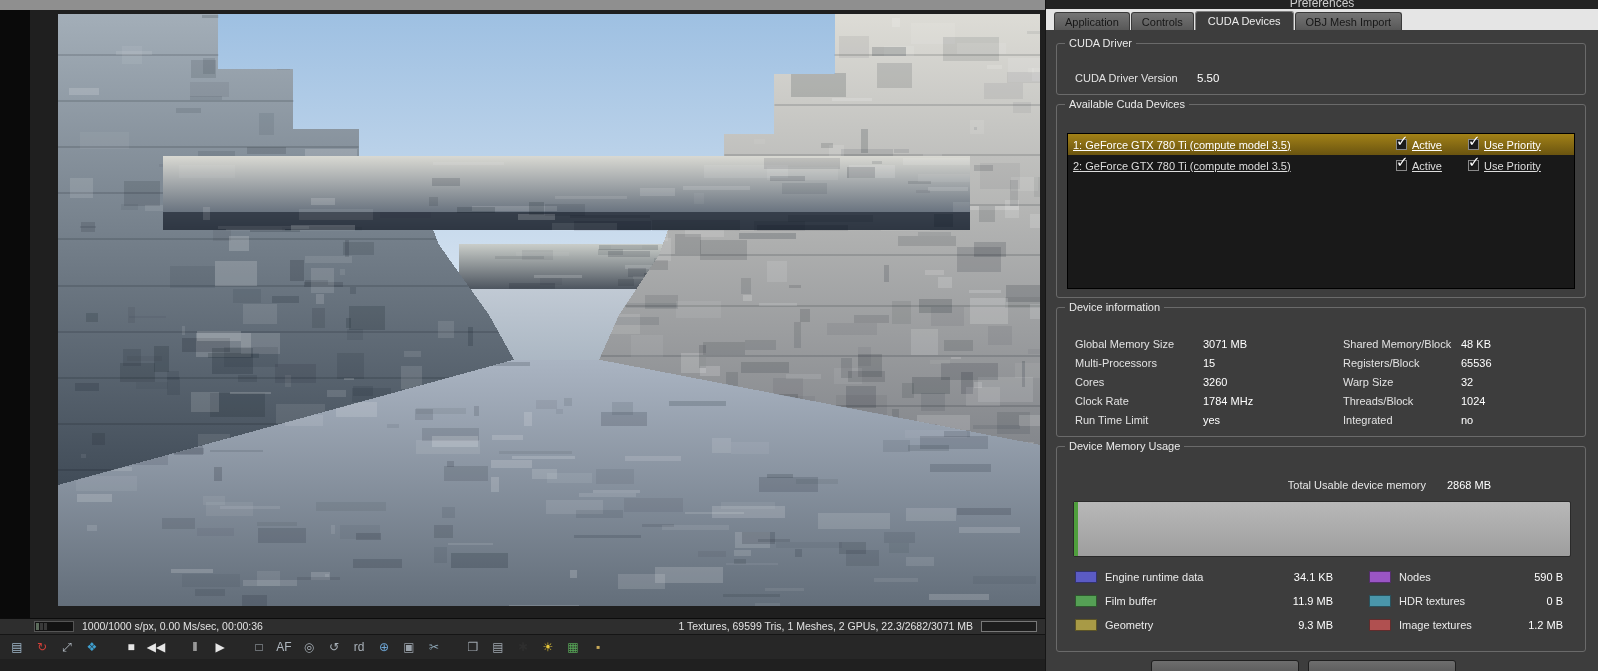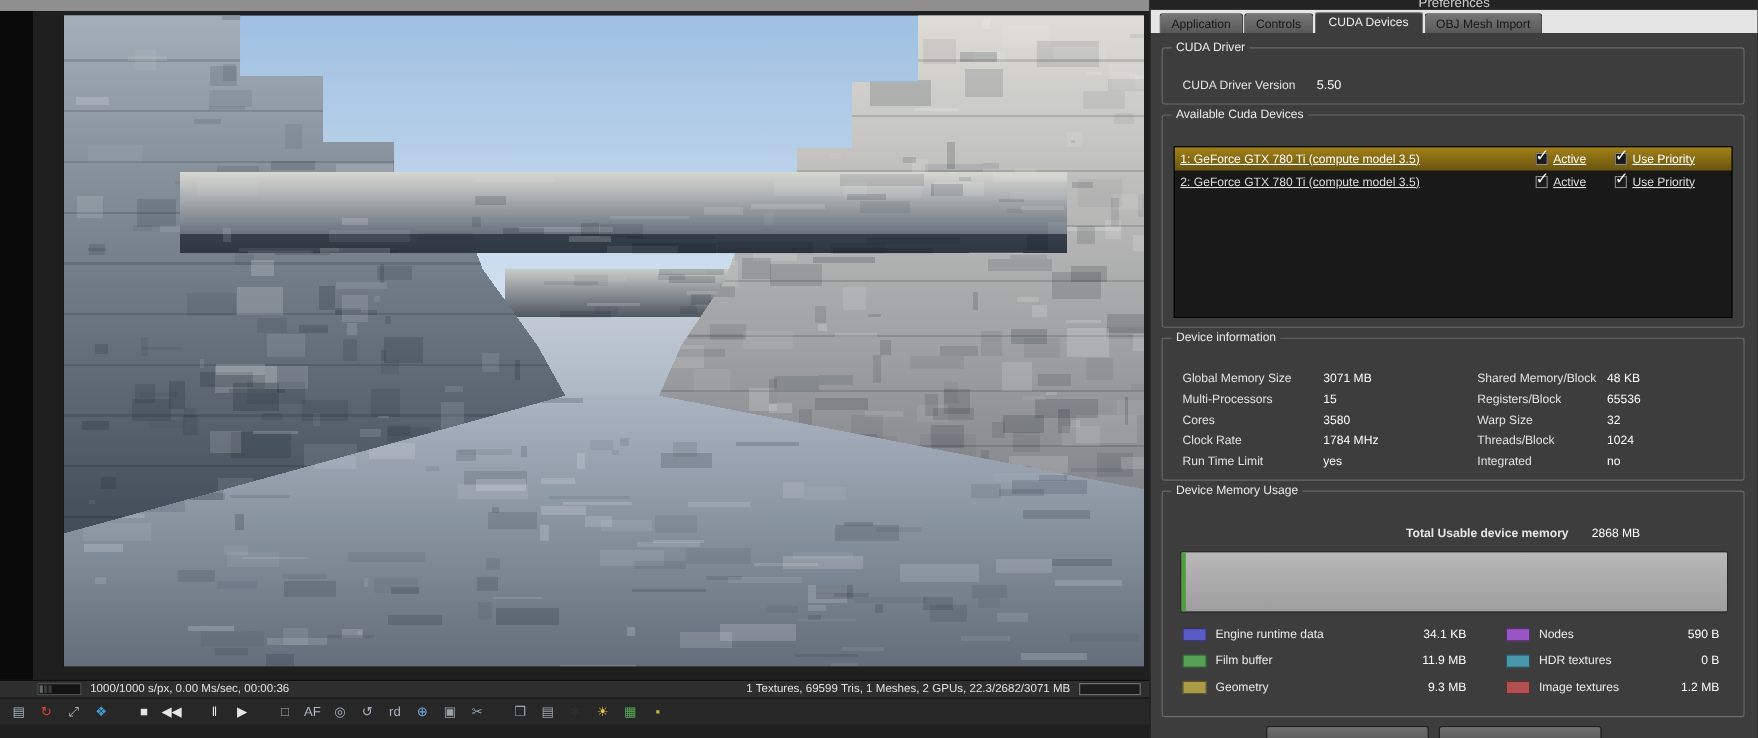--- a/index.html
+++ b/index.html
@@ -70,21 +70,21 @@
 
   
   .info-grid { display:grid; grid-template-columns:128px 140px 118px 1fr;
     row-gap:7px; padding:4px 0 2px 10px; font-size:11px; }
   .info-grid .lab { color:#e2e2e2; }
   .info-grid .val { color:#ffffff; }
 
   
   .total-row { display:flex; align-items:center; padding:6px 40px 0 10px; font-size:11px; }
   .total-row .spacer { flex:1; }
-  .total-row .lab { color:#e6e6e6;font-weight:bold; }
+  .total-row .lab { color:#e6e6e6; }
   .total-row .val { color:#fff; margin-left:21px; width:90px; }
   .mem-bar { margin:10px 6px 6px 8px; height:56px; border:1px solid #2a2a2a; border-radius:2px;
     background:linear-gradient(#b8b8b8,#9e9e9e); position:relative; overflow:hidden; }
   .mem-used { position:absolute; left:0; top:0; bottom:0; }
   .legend-grid { display:grid; grid-template-columns:30px 150px 78px 36px 30px 118px 1fr;
     align-items:center; row-gap:12px; padding:8px 14px 12px 10px; font-size:11px; color:#eaeaea; }
   .swatch { width:22px; height:12px; border:1px solid rgba(0,0,0,.45); }
   .lg-val { text-align:right; color:#ffffff; }
 
   .pbtn { position:absolute; width:148px; height:24px; bottom:-13px;
@@ -808,21 +808,21 @@
         <div class="info-grid">
           <span class="lab">Global Memory Size</span>
           <span class="val">3071 MB</span>
           <span class="lab">Shared Memory/Block</span>
           <span class="val">48 KB</span>
           <span class="lab">Multi-Processors</span>
           <span class="val">15</span>
           <span class="lab">Registers/Block</span>
           <span class="val">65536</span>
           <span class="lab">Cores</span>
-          <span class="val">3580</span>
+          <span class="val">3260</span>
           <span class="lab">Warp Size</span>
           <span class="val">32</span>
           <span class="lab">Clock Rate</span>
           <span class="val">1784 MHz</span>
           <span class="lab">Threads/Block</span>
           <span class="val">1024</span>
           <span class="lab">Run Time Limit</span>
           <span class="val">yes</span>
           <span class="lab">Integrated</span>
           <span class="val">no</span>

